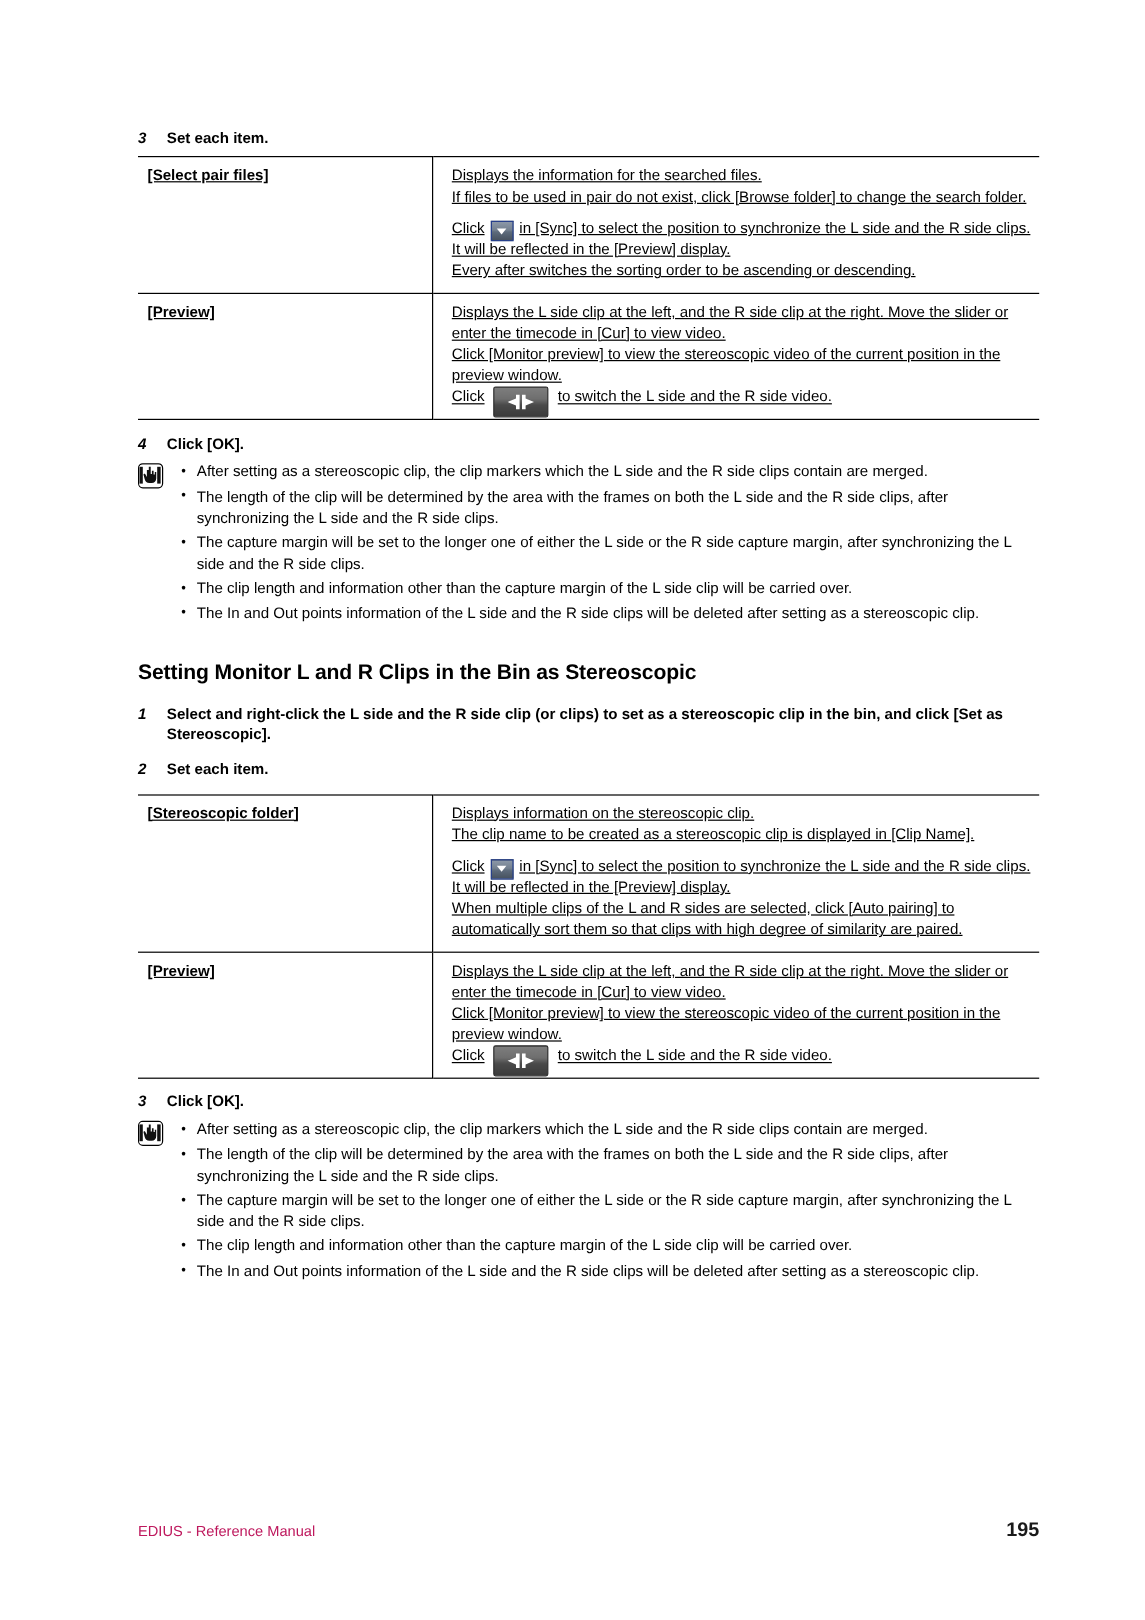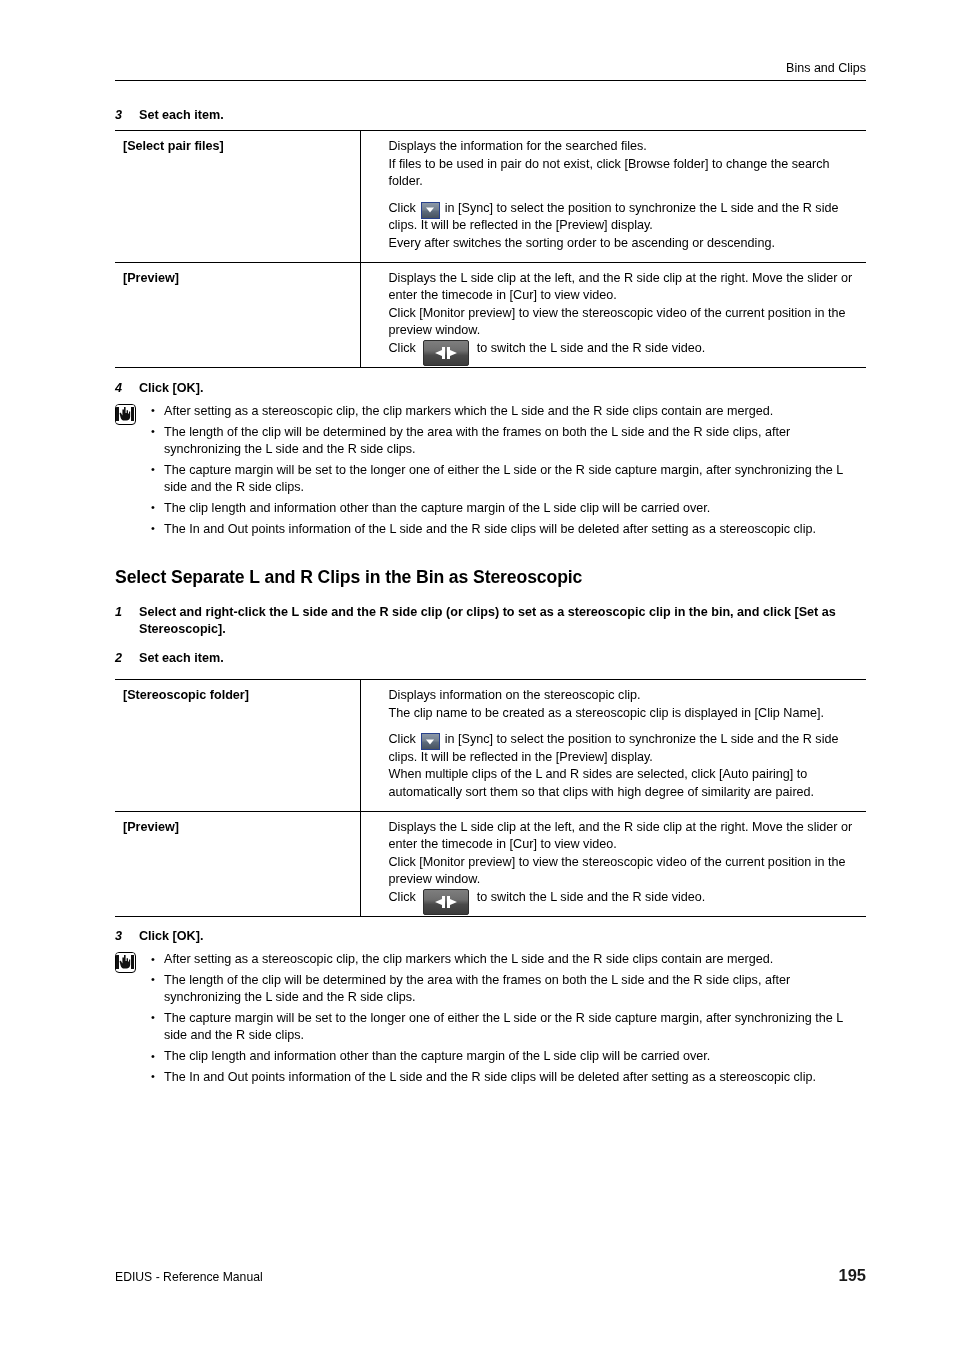--- a/index.html
+++ b/index.html
@@ -94,31 +94,32 @@
     table-layout: fixed;
   }
   .def-table tr + tr td {
     border-top: 1.2px solid #000;
   }
   .def-table td {
     vertical-align: top;
     padding: 7px 0 9px 0;
     font-size: 12.6px;
     line-height: 17.6px;
+    text-decoration: underline;
   }
   .def-table td.term {
     width: 245px;
     font-weight: bold;
     padding-left: 8px;
     padding-right: 10px;
     border-right: 1.2px solid #000;
     box-sizing: border-box;
   }
   .def-table td.desc {
-    padding-left: 28px;
+    padding-left: 16px;
     padding-right: 4px;
   }
   .desc-line { display: block; }
   .desc-gap { height: 9px; }
   .icon-dropdown {
     display: inline-block;
     position: relative;
     width: 19px;
     height: 17px;
     margin: 0 5px -4px 5px;
@@ -203,37 +204,33 @@
     position: absolute;
     left: 115px;
     top: 1266px;
     width: 751px;
     display: flex;
     align-items: baseline;
     justify-content: space-between;
   }
   .footer-left {
     font-size: 12.2px;
-    color: #000000;
+    color: #be185d;
   }
   .footer-page {
     font-size: 16.5px;
     font-weight: bold;
     color: #1a1a1a;
   }
 </style>
 </head>
 <body>
 
 <div class="page">
 
-  <div class="running-header">
-    <div class="running-header-text">Bins and Clips</div>
-    <div class="header-rule"></div>
-  </div>
 
   <div class="content">
 
     <div class="step">
       <span class="step-num">3</span>
       <span class="step-text">Set each item.</span>
     </div>
 
     <table class="def-table">
       <tbody>
@@ -277,21 +274,21 @@
       </div>
       <ul class="note-list">
         <li>After setting as a stereoscopic clip, the clip markers which the L side and the R side clips contain are merged.</li>
         <li>The length of the clip will be determined by the area with the frames on both the L side and the R side clips, after synchronizing the L side and the R side clips.</li>
         <li>The capture margin will be set to the longer one of either the L side or the R side capture margin, after synchronizing the L side and the R side clips.</li>
         <li>The clip length and information other than the capture margin of the L side clip will be carried over.</li>
         <li>The In and Out points information of the L side and the R side clips will be deleted after setting as a stereoscopic clip.</li>
       </ul>
     </div>
 
-    <div class="section-heading">Select Separate L and R Clips in the Bin as Stereoscopic</div>
+    <div class="section-heading">Setting Monitor L and R Clips in the Bin as Stereoscopic</div>
 
 
     <div class="step" style="margin-top:12px;">
       <span class="step-num">1</span>
       <span class="step-text">Select and right-click the L side and the R side clip (or clips) to set as a stereoscopic clip in the bin, and click [Set as Stereoscopic].</span>
     </div>
 
 
     <div class="step" style="margin-top:12px;">
       <span class="step-num">2</span>

